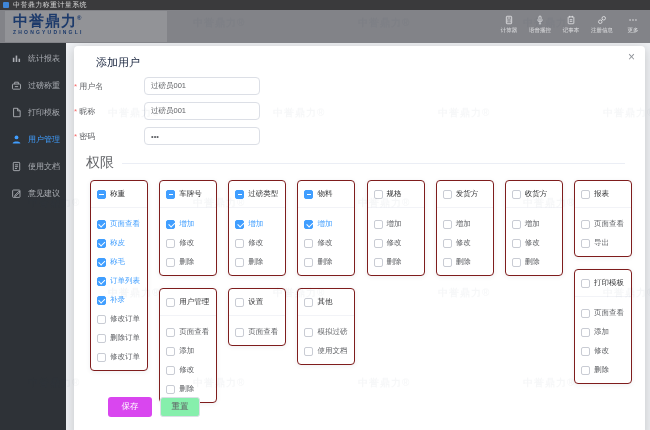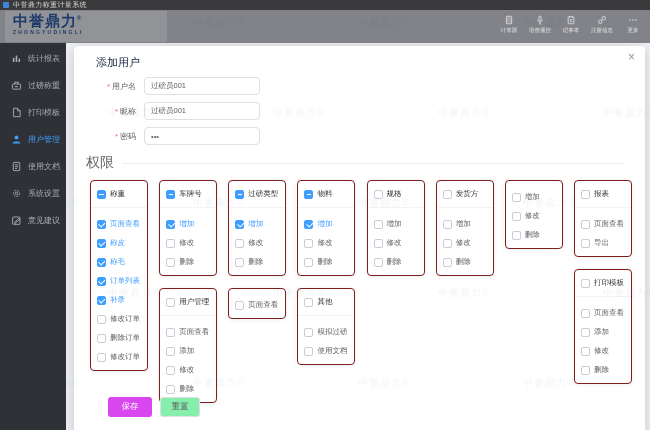--- a/index.html
+++ b/index.html
@@ -26,21 +26,21 @@
   .side-item svg{width:11px;height:11px;flex:none}
   .side-item.active{color:#409EFF}
   
   .main{position:absolute;left:66px;top:43px;right:0;bottom:0;background:#eef0f3}
   .modal{position:absolute;left:8px;top:3px;width:571px;bottom:-8px;background:#fff;border-radius:4px;
          box-shadow:0 2px 12px rgba(0,0,0,.18)}
   .close{position:absolute;right:10px;top:5px;font-size:12px;line-height:12px;color:#909399;cursor:pointer}
   .m-title{padding:9px 0 0 22px;font-size:11px;color:#17233d}
   .form{margin-top:7px}
   .f-row{display:flex;align-items:center;margin-bottom:7px}
-  .f-label{width:62px;text-align:right;font-size:8px;color:#606266;white-space:nowrap}
+  .f-label{width:62px;font-size:8px;color:#606266;white-space:nowrap}
   .req{color:#F56C6C;font-size:8px;margin-right:2px}
   .f-input{margin-left:8px;width:102px;height:16px;border:1px solid #dcdfe6;border-radius:4px;
            font-size:7.5px;color:#606266;padding:0 6px;outline:none;background:#fff;
            font-family:"Liberation Sans","DejaVu Sans",sans-serif}
   .perm-sec{display:flex;align-items:center;margin:9px 20px 8px 12px}
   .perm-label{font-size:14px;color:#606266;flex:none}
   .perm-line{flex:1;height:1px;background:#ebeef5;margin-left:8px}
   .grid{display:flex;justify-content:space-between;align-items:flex-start;padding:0 13px 0 16px}
   .perm-col{width:58px;display:flex;flex-direction:column;gap:12px;flex:none}
   .perm-card{background:#fff;border:1px solid #7f1d1d;border-radius:4px;box-shadow:0 1px 5px rgba(31,45,61,.07)}
@@ -151,27 +151,20 @@
   </div>
   <div class="side-item">
     <svg viewBox="0 0 12 12" fill="none" stroke="currentColor" stroke-width="1">
       <rect x="2.5" y="1.5" width="7" height="9" rx="0.8"></rect>
         <path d="M4.3 4.2 h3.4 M4.3 6.2 h3.4 M4.3 8.2 h2.2"></path>
     </svg>
     <span>使用文档</span>
   </div>
   <div class="side-item">
     <svg viewBox="0 0 12 12" fill="none" stroke="currentColor" stroke-width="1">
-      <circle cx="6" cy="6" r="3.4" stroke-dasharray="2 1.3"></circle>
-        <circle cx="6" cy="6" r="1.4"></circle>
-    </svg>
-    <span>系统设置</span>
-  </div>
-  <div class="side-item">
-    <svg viewBox="0 0 12 12" fill="none" stroke="currentColor" stroke-width="1">
       <rect x="1.8" y="2.2" width="8" height="8" rx="0.8"></rect>
         <path d="M4.4 7.8 L8.8 3.4 l.9 .9 -4.4 4.4 -1.4 .5 z"></path>
     </svg>
     <span>意见建议</span>
   </div>
 </div>
 
 <div class="main">
   <div class="modal">
     <span class="close">×</span>
@@ -301,20 +294,24 @@
                 <span class="cb"></span>
                 <span class="ilbl">修改</span>
               </div>
               <div class="perm-item">
                 <span class="cb"></span>
                 <span class="ilbl">删除</span>
               </div>
             </div>
           </div>
           <div class="perm-card">
+            <div class="perm-head">
+              <span class="cb"></span>
+              <span class="hlbl">设置</span>
+            </div>
             <div class="perm-body">
               <div class="perm-item">
                 <span class="cb"></span>
                 <span class="ilbl">页面查看</span>
               </div>
             </div>
           </div>
         </div>
         <div class="perm-col">
           <div class="perm-card">
@@ -393,20 +390,24 @@
               </div>
               <div class="perm-item">
                 <span class="cb"></span>
                 <span class="ilbl">删除</span>
               </div>
             </div>
           </div>
         </div>
         <div class="perm-col">
           <div class="perm-card">
+            <div class="perm-head">
+              <span class="cb"></span>
+              <span class="hlbl">收货方</span>
+            </div>
             <div class="perm-body">
               <div class="perm-item">
                 <span class="cb"></span>
                 <span class="ilbl">增加</span>
               </div>
               <div class="perm-item">
                 <span class="cb"></span>
                 <span class="ilbl">修改</span>
               </div>
               <div class="perm-item">

